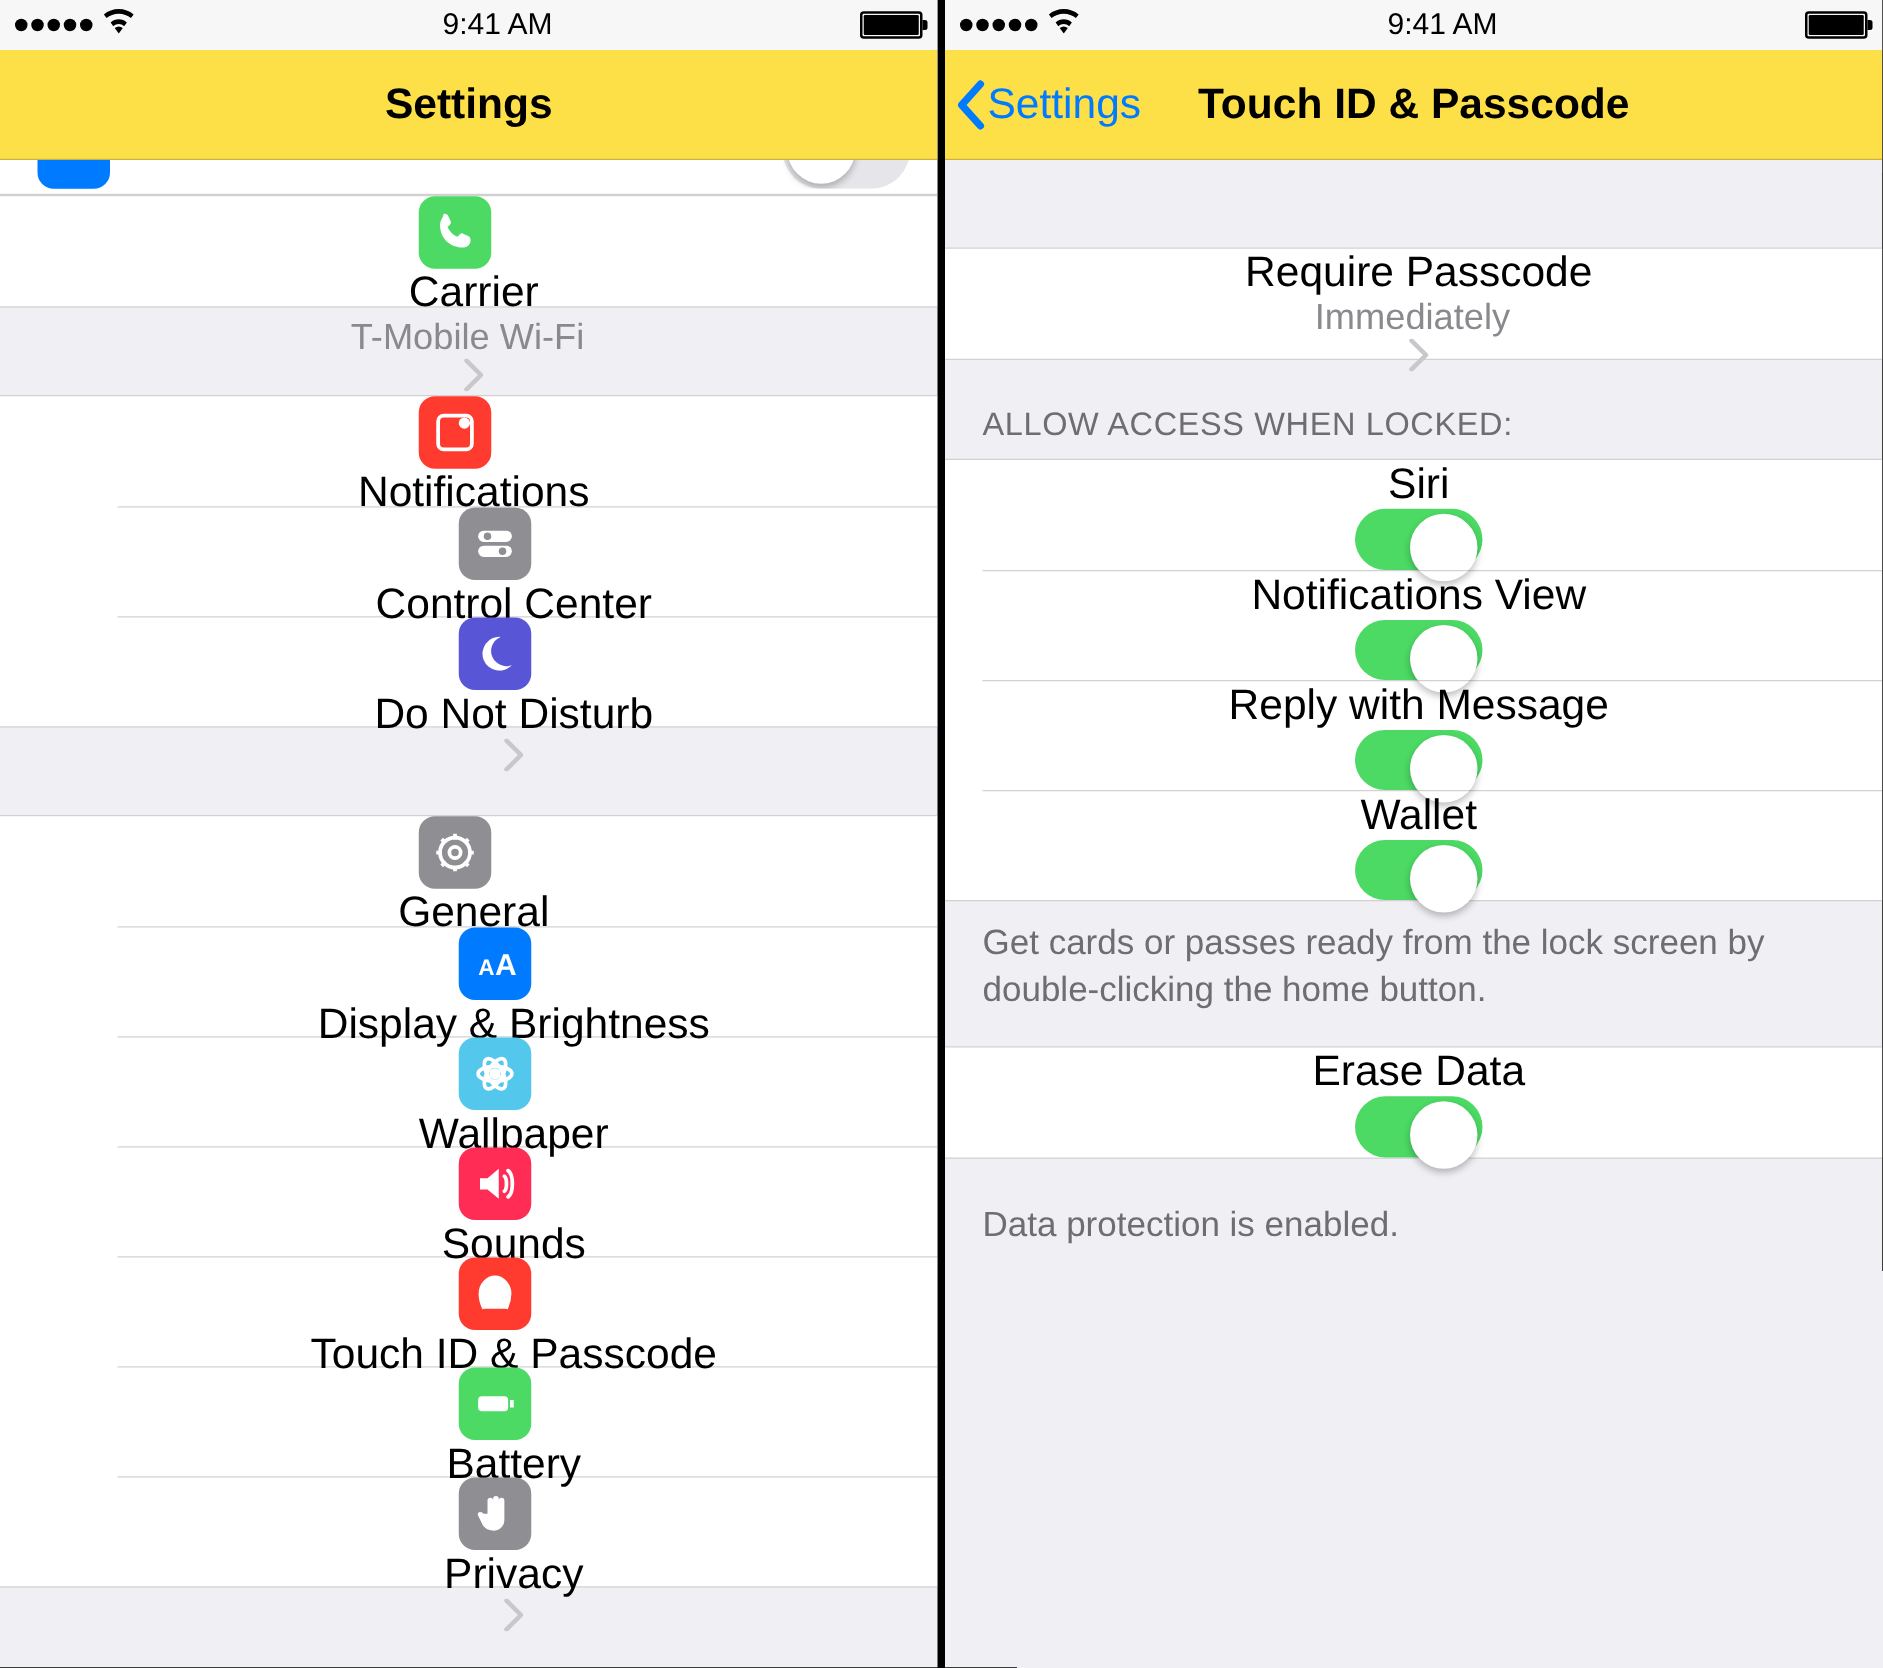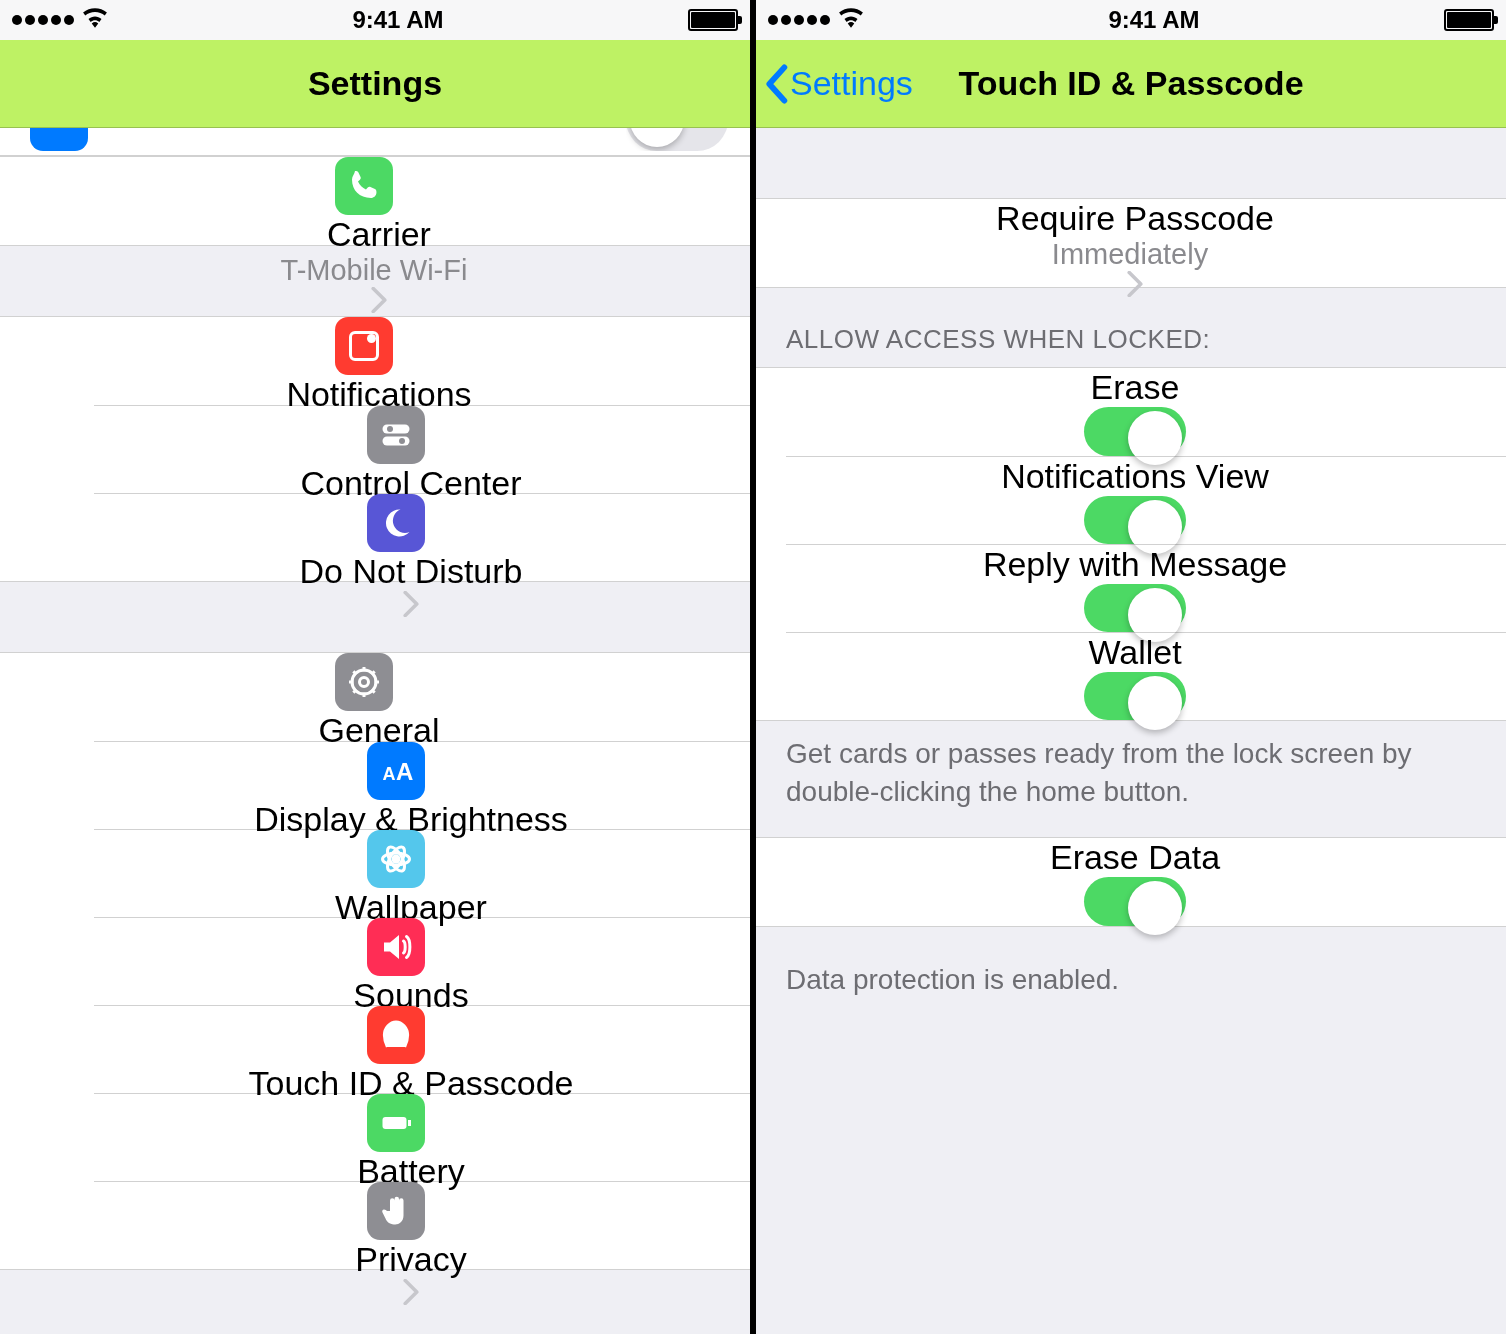--- a/index.html
+++ b/index.html
@@ -9,30 +9,30 @@
     width:1506px;
     height:1334px;
     overflow:hidden;
     display:flex;
   }
   .phone { width:750px; height:1334px; background:#efeff4; position:relative; overflow:hidden; }
   .divider { width:6px; height:1334px; background:#000; }
   
   .status-bar { height:40px; background:#f7f7f8; display:flex; justify-content:space-between; align-items:center; padding:0 12px; font-size:24px; font-weight:500; color:#000; }
   .status-left, .status-right { display:flex; align-items:center; gap:8px; }
-  .status-center { font-weight:700; }
+  .status-center { font-weight:400; }
   .dots { display:flex; gap:3px; align-items:center;}
   .dot { width:10px;height:10px;border-radius:50%; background:#000; }
   .wifi-icon svg { width:26px; height:20px; }
   .battery { width:50px; height:22px; border:2px solid #000; border-radius:3px; position:relative; }
   .battery::after { content:""; position:absolute; right:-6px; top:5px; width:4px; height:8px; background:#000; border-radius:0 2px 2px 0;}
   .battery-fill { position:absolute; left:1px; top:1px; bottom:1px; right:1px; background:#000; border-radius:1px;}
 
   
-  .nav-bar { height:88px; background:#bef264; border-bottom:1px solid rgba(0,0,0,0.2); display:flex; align-items:center; justify-content:center; position:relative;}
+  .nav-bar { height:88px; background:#fde047; border-bottom:1px solid rgba(0,0,0,0.2); display:flex; align-items:center; justify-content:center; position:relative;}
   .nav-title { font-size:34px; font-weight:600; color:#000; }
   .nav-back { position:absolute; left:8px; display:flex; align-items:center; color:#007aff; font-size:34px; font-weight:400; gap:2px;}
   .nav-back svg { width:24px; height:40px; fill:#007aff;}
 
   .scroll { height:calc(1334px - 40px - 88px); overflow:hidden;}
 
   
   .cell-group { background:#fff; border-top:1px solid rgba(0,0,0,0.18); border-bottom:1px solid rgba(0,0,0,0.18); }
   .cell { height:88px; display:flex; align-items:center; padding-left:30px; padding-right:22px; position:relative;flex-direction:column;}
   .cell + .cell { border-top:1px solid rgba(0,0,0,0.18); margin-left:30px; padding-left:0;text-align:center; }
@@ -325,21 +325,21 @@
         <span class="chevron"><svg viewBox="0 0 10 18">
               <path d="M1 1l8 8-8 8" stroke="#c7c7cc" stroke-width="2.5" fill="none" stroke-linecap="round" stroke-linejoin="round"></path>
             </svg></span>
       </div>
     </div>
 
     <div class="section-header">ALLOW ACCESS WHEN LOCKED:</div>
 
     <div class="cell-group">
       <div class="cell">
-        <div class="cell-label">Erase</div>
+        <div class="cell-label">Siri</div>
         <div class="toggle on">
             <div class="knob"></div>
           </div>
       </div>
       <div class="cell">
         <div class="cell-label">Notifications View</div>
         <div class="toggle on">
             <div class="knob"></div>
           </div>
       </div>

